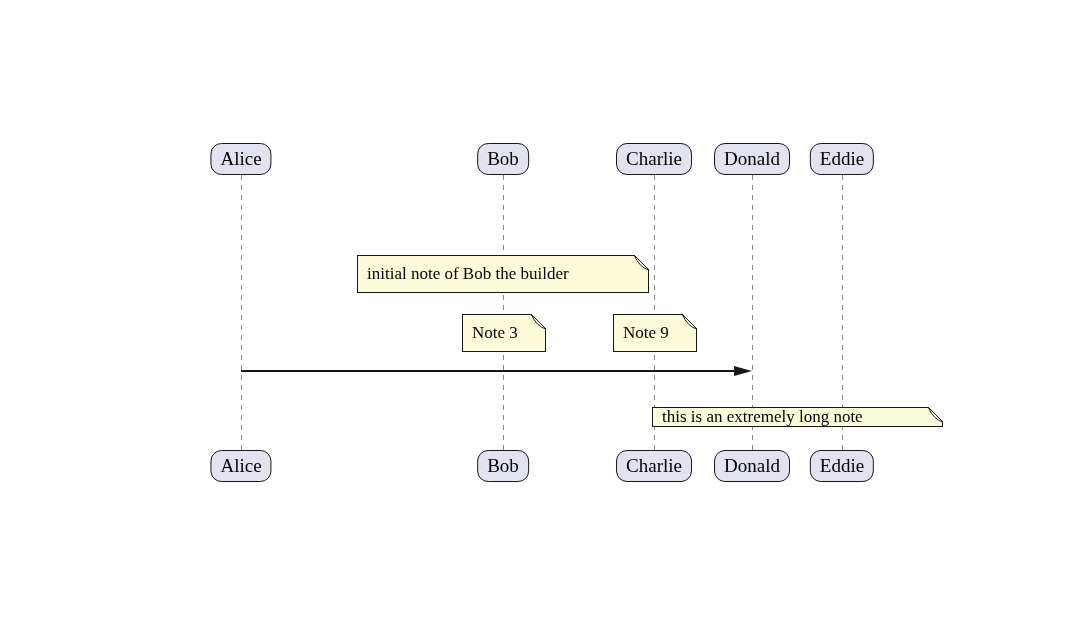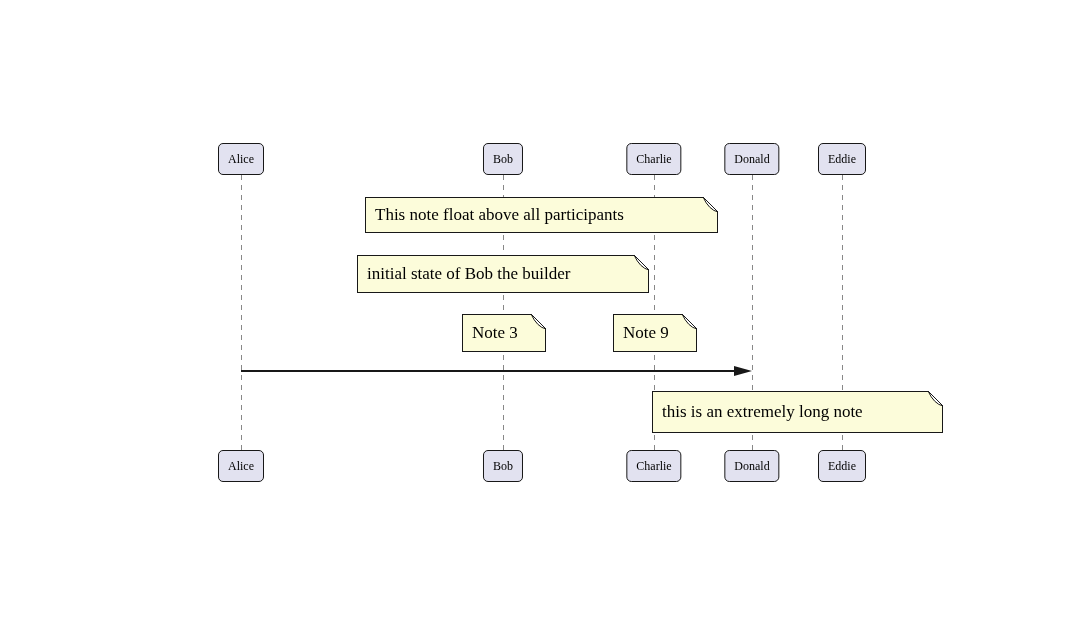--- a/index.html
+++ b/index.html
@@ -27,25 +27,25 @@
       transparent 5px, transparent 10px);
     z-index: 1;
   }
   .participant {
     position: absolute;
     transform: translateX(-50%);
     height: 32px;
     box-sizing: border-box;
     background: var(--participant_fill);
     border: 1.5px solid var(--participant_border);
-    border-radius: 5px;
+    border-radius: 11px;
     display: flex;
     align-items: center;
     padding: 0 9px;
-    font-size: 12px;
+    font-size: 19px;
     white-space: nowrap;
     z-index: 3;
   }
   .participant.top { top: 143px; }
   .participant.bottom { top: 450px; }
   .note {
     position: absolute;
     box-sizing: border-box;
     background: var(--note_fill);
     border: 1px solid var(--note_border);
@@ -92,31 +92,24 @@
   <div class="lifeline" style="left:654px"></div>
   <div class="lifeline" style="left:752px"></div>
   <div class="lifeline" style="left:842px"></div>
 
   <div class="participant top" style="left:241px">Alice</div>
   <div class="participant top" style="left:503px">Bob</div>
   <div class="participant top" style="left:654px">Charlie</div>
   <div class="participant top" style="left:752px">Donald</div>
   <div class="participant top" style="left:842px">Eddie</div>
 
-  <div class="note" style="left:365px; top:197px; width:353px; height:36px">
-    <span>This note float above all participants</span>
-  <svg class="fold" width="15" height="15" viewBox="0 0 15 15">
-        <polygon points="0,0 15,0 15,15" fill="#ffffff"></polygon>
-        <path d="M0,0 Q6,13 15,15 L0,0 Z" fill="#ffffff" stroke="#181818" stroke-width="1" stroke-linejoin="round"></path>
-      </svg>
-    </div>
 
 
   <div class="note" style="left:357px; top:255px; width:292px; height:38px">
-    <span>initial state of Bob the builder</span>
+    <span>initial note of Bob the builder</span>
   <svg class="fold" width="15" height="15" viewBox="0 0 15 15">
         <polygon points="0,0 15,0 15,15" fill="#ffffff"></polygon>
         <path d="M0,0 Q6,13 15,15 L0,0 Z" fill="#ffffff" stroke="#181818" stroke-width="1" stroke-linejoin="round"></path>
       </svg>
     </div>
 
 
   <div class="note" style="left:462px; top:314px; width:84px; height:38px">
     <span>Note 3</span>
   <svg class="fold" width="15" height="15" viewBox="0 0 15 15">
@@ -126,21 +119,21 @@
     </div>
 
   <div class="note" style="left:613px; top:314px; width:84px; height:38px">
     <span>Note 9</span>
   <svg class="fold" width="15" height="15" viewBox="0 0 15 15">
         <polygon points="0,0 15,0 15,15" fill="#ffffff"></polygon>
         <path d="M0,0 Q6,13 15,15 L0,0 Z" fill="#ffffff" stroke="#181818" stroke-width="1" stroke-linejoin="round"></path>
       </svg>
     </div>
 
-  <div class="note" style="left:652px; top:391px; width:291px; height:42px">
+  <div class="note" style="left:652px; top:407px; width:291px; height:20px">
     <span>this is an extremely long note</span>
   <svg class="fold" width="15" height="15" viewBox="0 0 15 15">
         <polygon points="0,0 15,0 15,15" fill="#ffffff"></polygon>
         <path d="M0,0 Q6,13 15,15 L0,0 Z" fill="#ffffff" stroke="#181818" stroke-width="1" stroke-linejoin="round"></path>
       </svg>
     </div>
 
   <div class="arrow-line"></div>
   <div class="arrow-head"></div>
 

